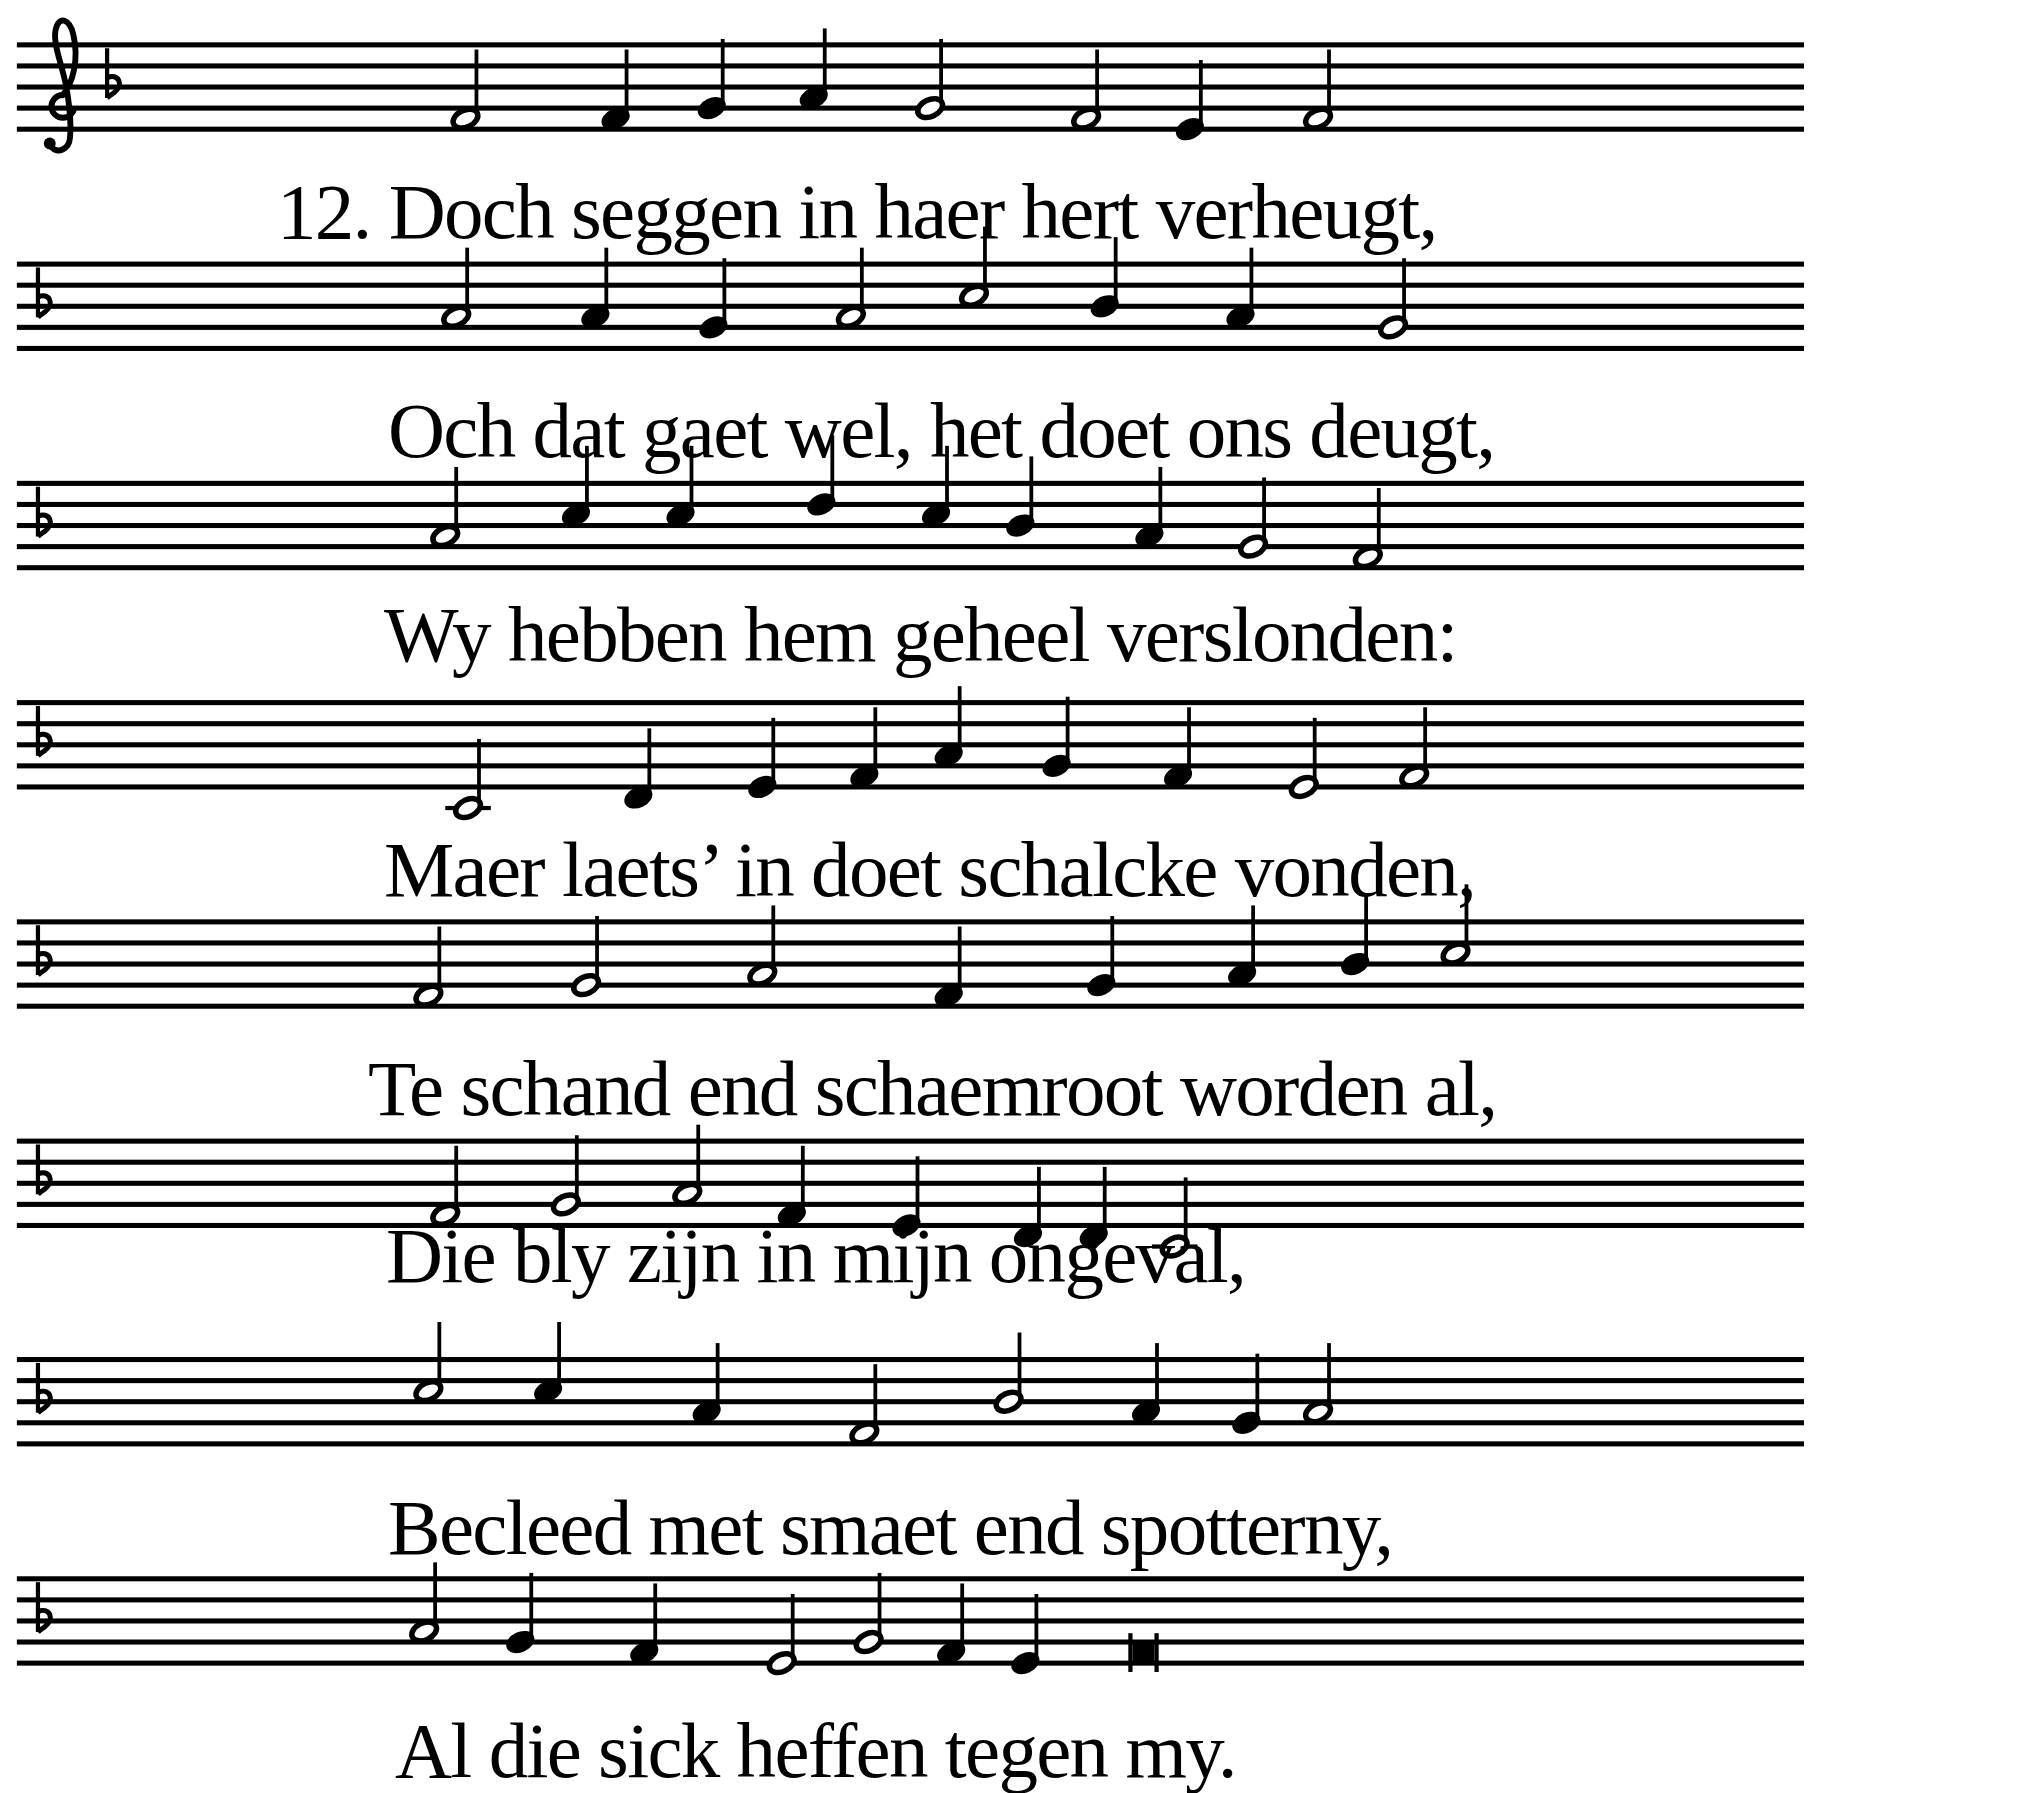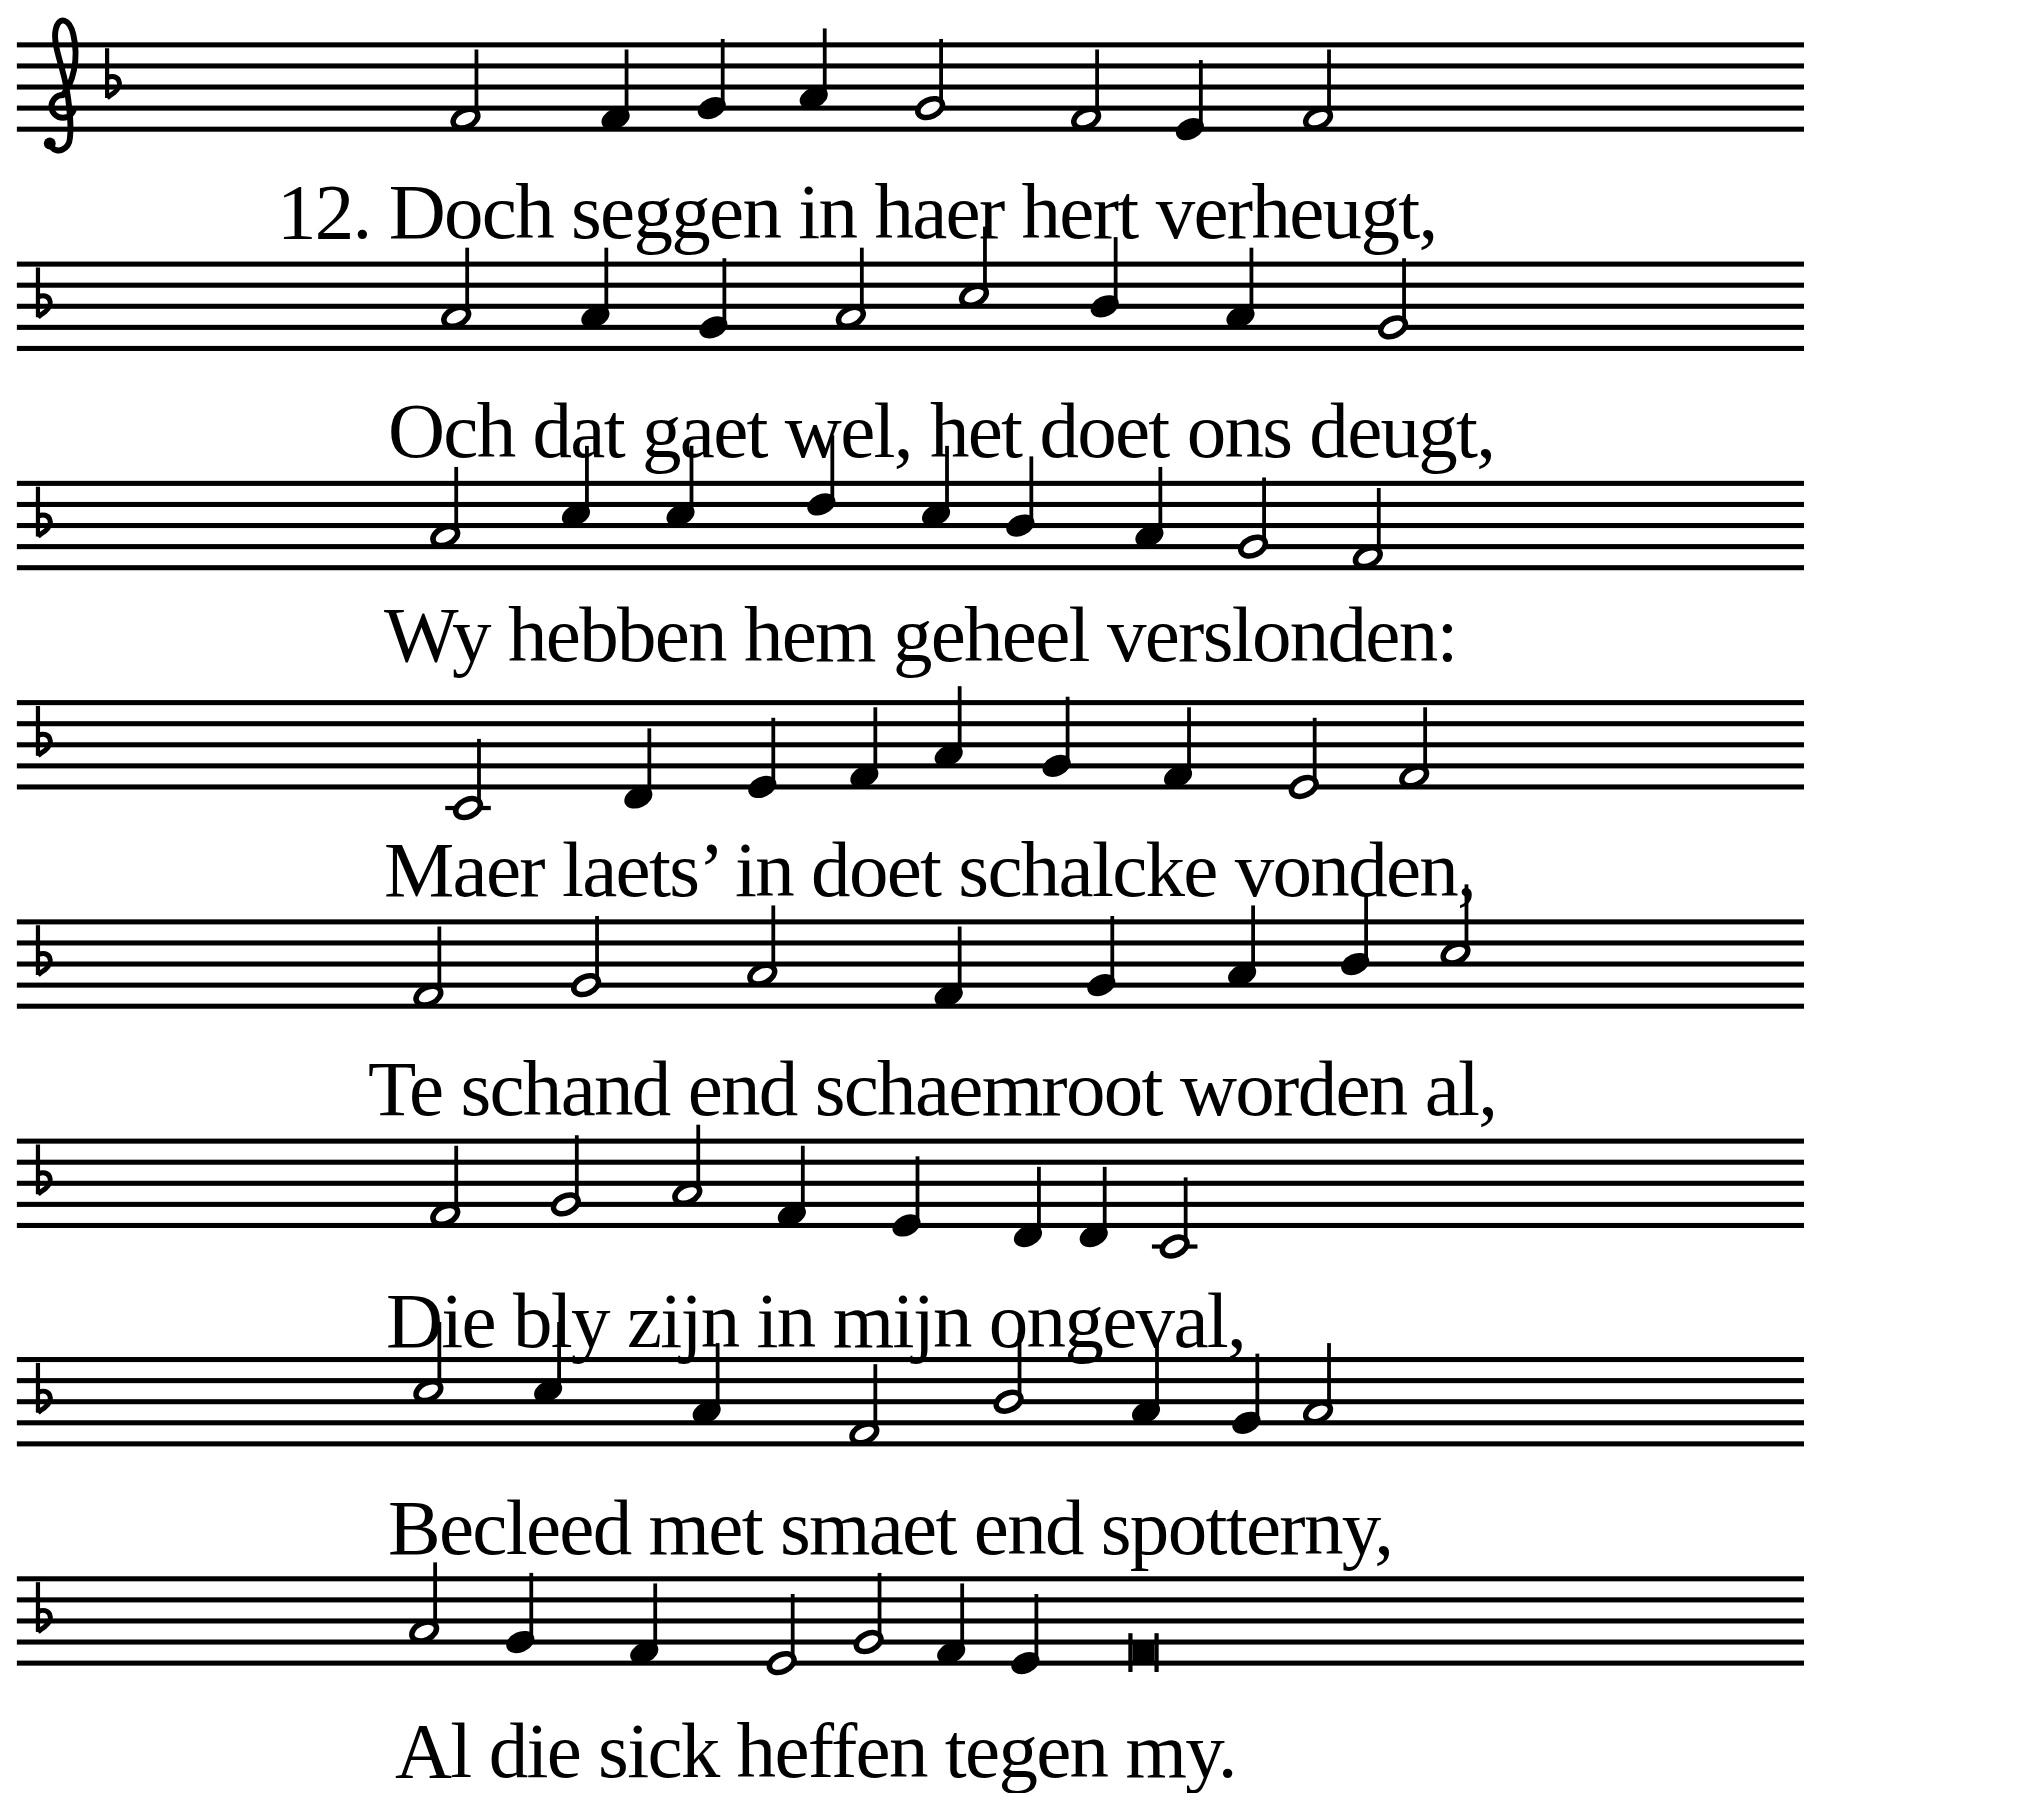--- a/index.html
+++ b/index.html
@@ -254,18 +254,18 @@
         <rect x="2397" y="1869" width="6" height="106" fill="#000000"></rect>
       </g>
     </svg>
 
   <div>
     <div class="lyric" style="left: 277px; top: 171px;">12. Doch seggen in haer hert verheugt,</div>
     <div class="lyric" style="left: 388px; top: 390px;">Och dat gaet wel, het doet ons deugt,</div>
     <div class="lyric" style="left: 384px; top: 594px;">Wy hebben hem geheel verslonden:</div>
     <div class="lyric" style="left: 384px; top: 829px;">Maer laets’ in doet schalcke vonden,</div>
     <div class="lyric" style="left: 368px; top: 1048px;">Te schand end schaemroot worden al,</div>
-    <div class="lyric" style="left: 386px; top: 1280px; text-align: right;">Die bly zijn in mijn ongeval,</div>
+    <div class="lyric" style="left: 386px; top: 1215px; text-align: right;">Die bly zijn in mijn ongeval,</div>
     <div class="lyric" style="left: 388px; top: 1487px; text-align: center;">Becleed met smaet end spotterny,</div>
     <div class="lyric" style="left: 395px; top: 1710px;">Al die sick heffen tegen my.</div>
   </div>
 </div>
 
 
 </body></html>

